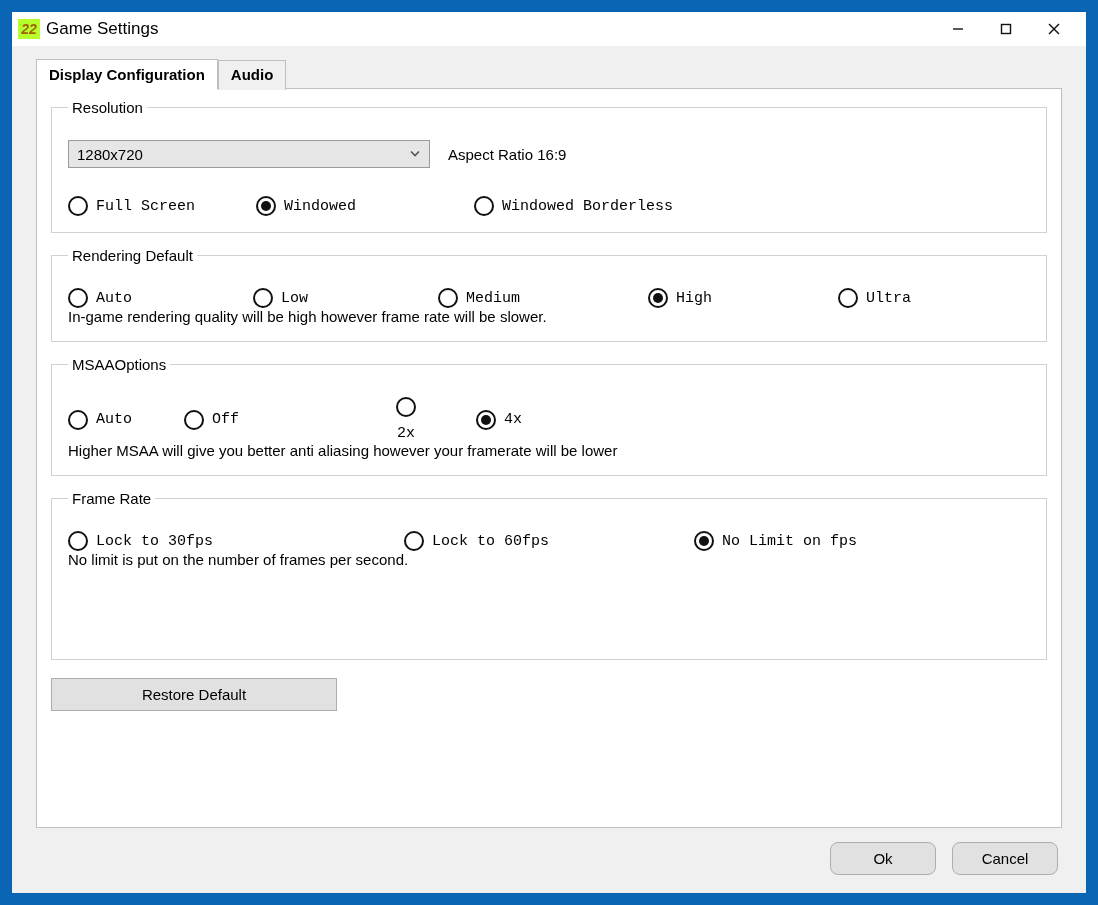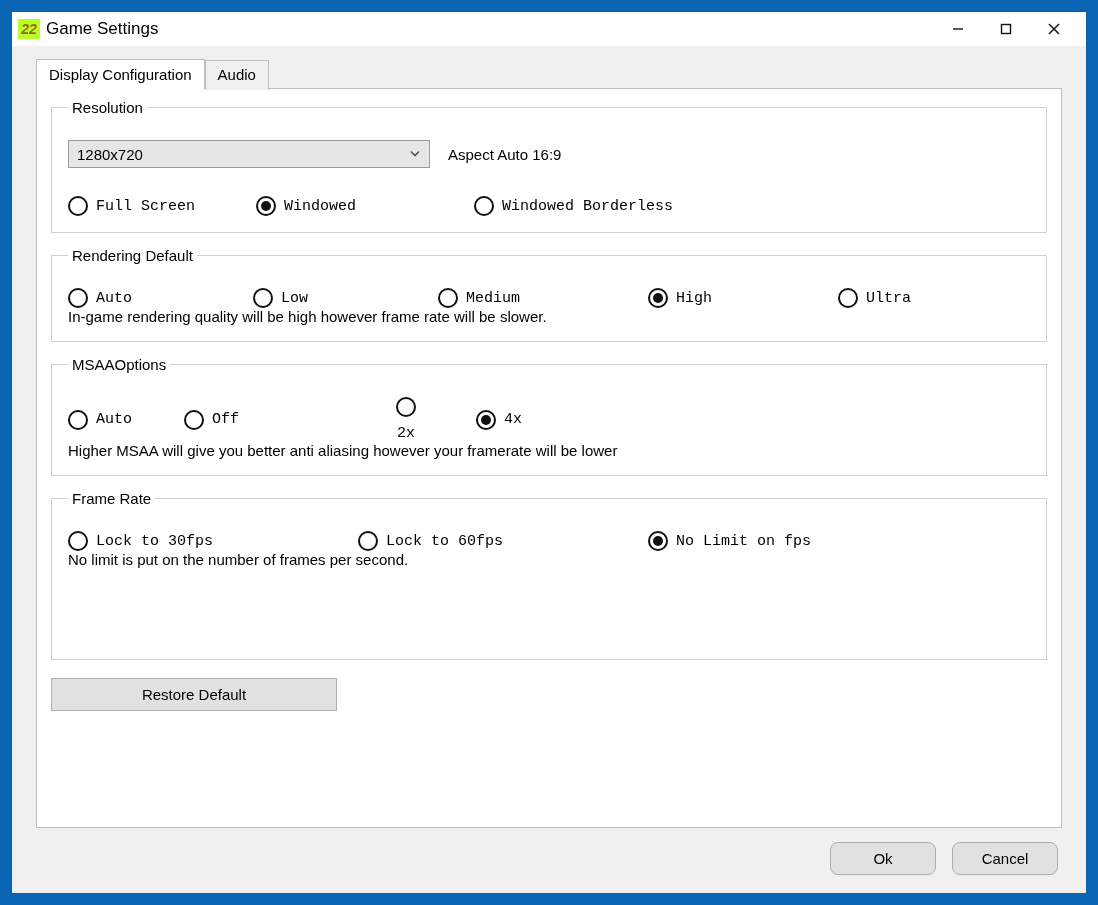--- a/index.html
+++ b/index.html
@@ -58,20 +58,21 @@
     padding: 12px 24px 16px 24px;
     position: relative;
     display: flex;
     flex-direction: column;
   }
   .tabs {
     display: flex;
     gap: 0;
     position: relative;
     z-index: 2;
+    font-weight: bold;
   }
   .tab {
     padding: 6px 12px 6px 12px;
     font-size: 15px;
     border: 1px solid #bfbfbf;
     border-bottom: none;
     background: #f0f0f0;
     position: relative;
     top: 1px;
   }
@@ -156,21 +157,21 @@
   .rq-row { display: flex; }
   .rq-row .radio { width: 185px; }
   .rq-row .radio:nth-child(3){ width: 210px; }
   .rq-row .radio:nth-child(4){ width: 190px; }
   .msaa-row { display: flex; }
   .msaa-row .radio { width: 140px; margin-right: 0; }
   .msaa-row .radio:nth-child(1){ width: 116px; }
   .msaa-row .radio:nth-child(2){ width: 152px; }
   .msaa-row .radio:nth-child(3){ width: 140px; flex-direction: column; }
   .fr-row { display: flex; }
-  .fr-row .radio:nth-child(1){ width: 290px; }
+  .fr-row .radio:nth-child(1){ width: 336px; }
   .fr-row .radio:nth-child(2){ width: 290px; }
   .btn {
     height: 33px;
     background: #e1e1e1;
     border: 1px solid #adadad;
     display: inline-flex;
     align-items: center;
     justify-content: center;
     font-size: 15px;
     padding: 0 16px;
@@ -225,21 +226,21 @@
         <legend>Resolution</legend>
         <div class="row">
           <div class="combo">
             <span>1280x720</span>
             <span class="chev">
               <svg viewBox="0 0 12 12">
                   <polyline points="2,4 6,8 10,4"></polyline>
                 </svg>
             </span>
           </div>
-          <span>Aspect Auto 16:9</span>
+          <span>Aspect Ratio 16:9</span>
         </div>
         <div class="res-modes">
           <label class="radio">
             <span class="circle">
                 <span class="dot"></span>
               </span>
             <span>Full Screen</span>
           </label>
           <label class="radio checked">
             <span class="circle">

